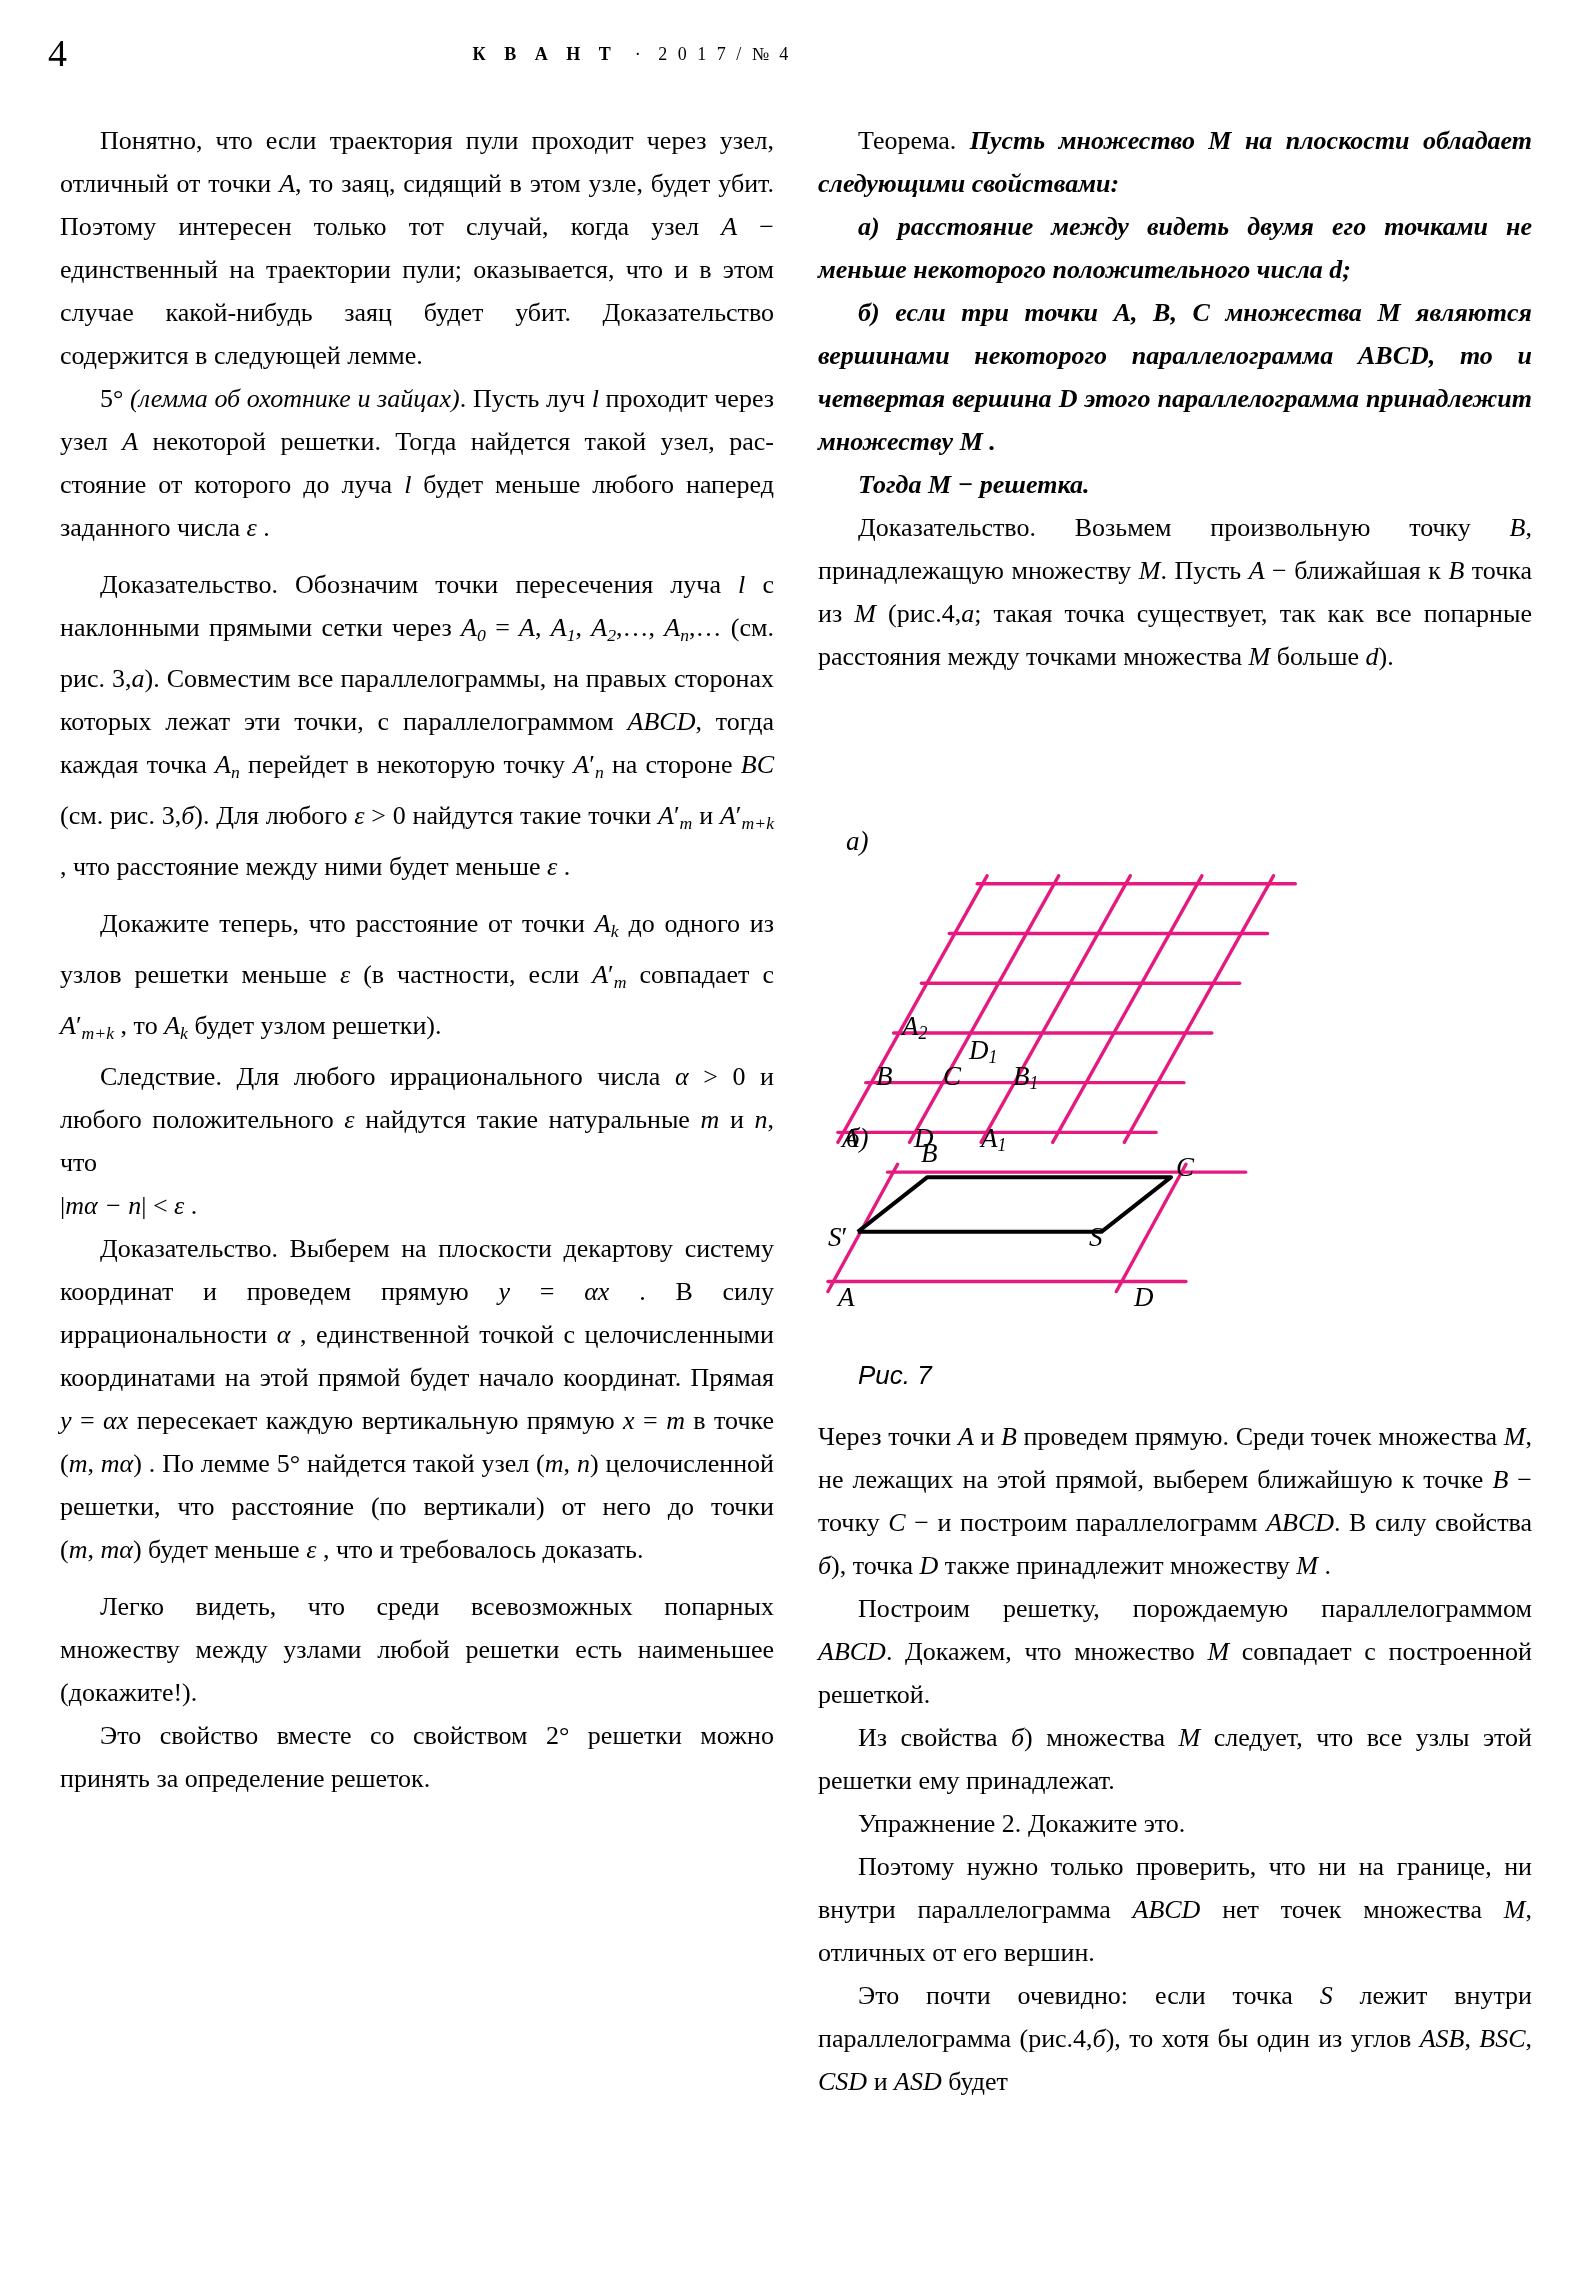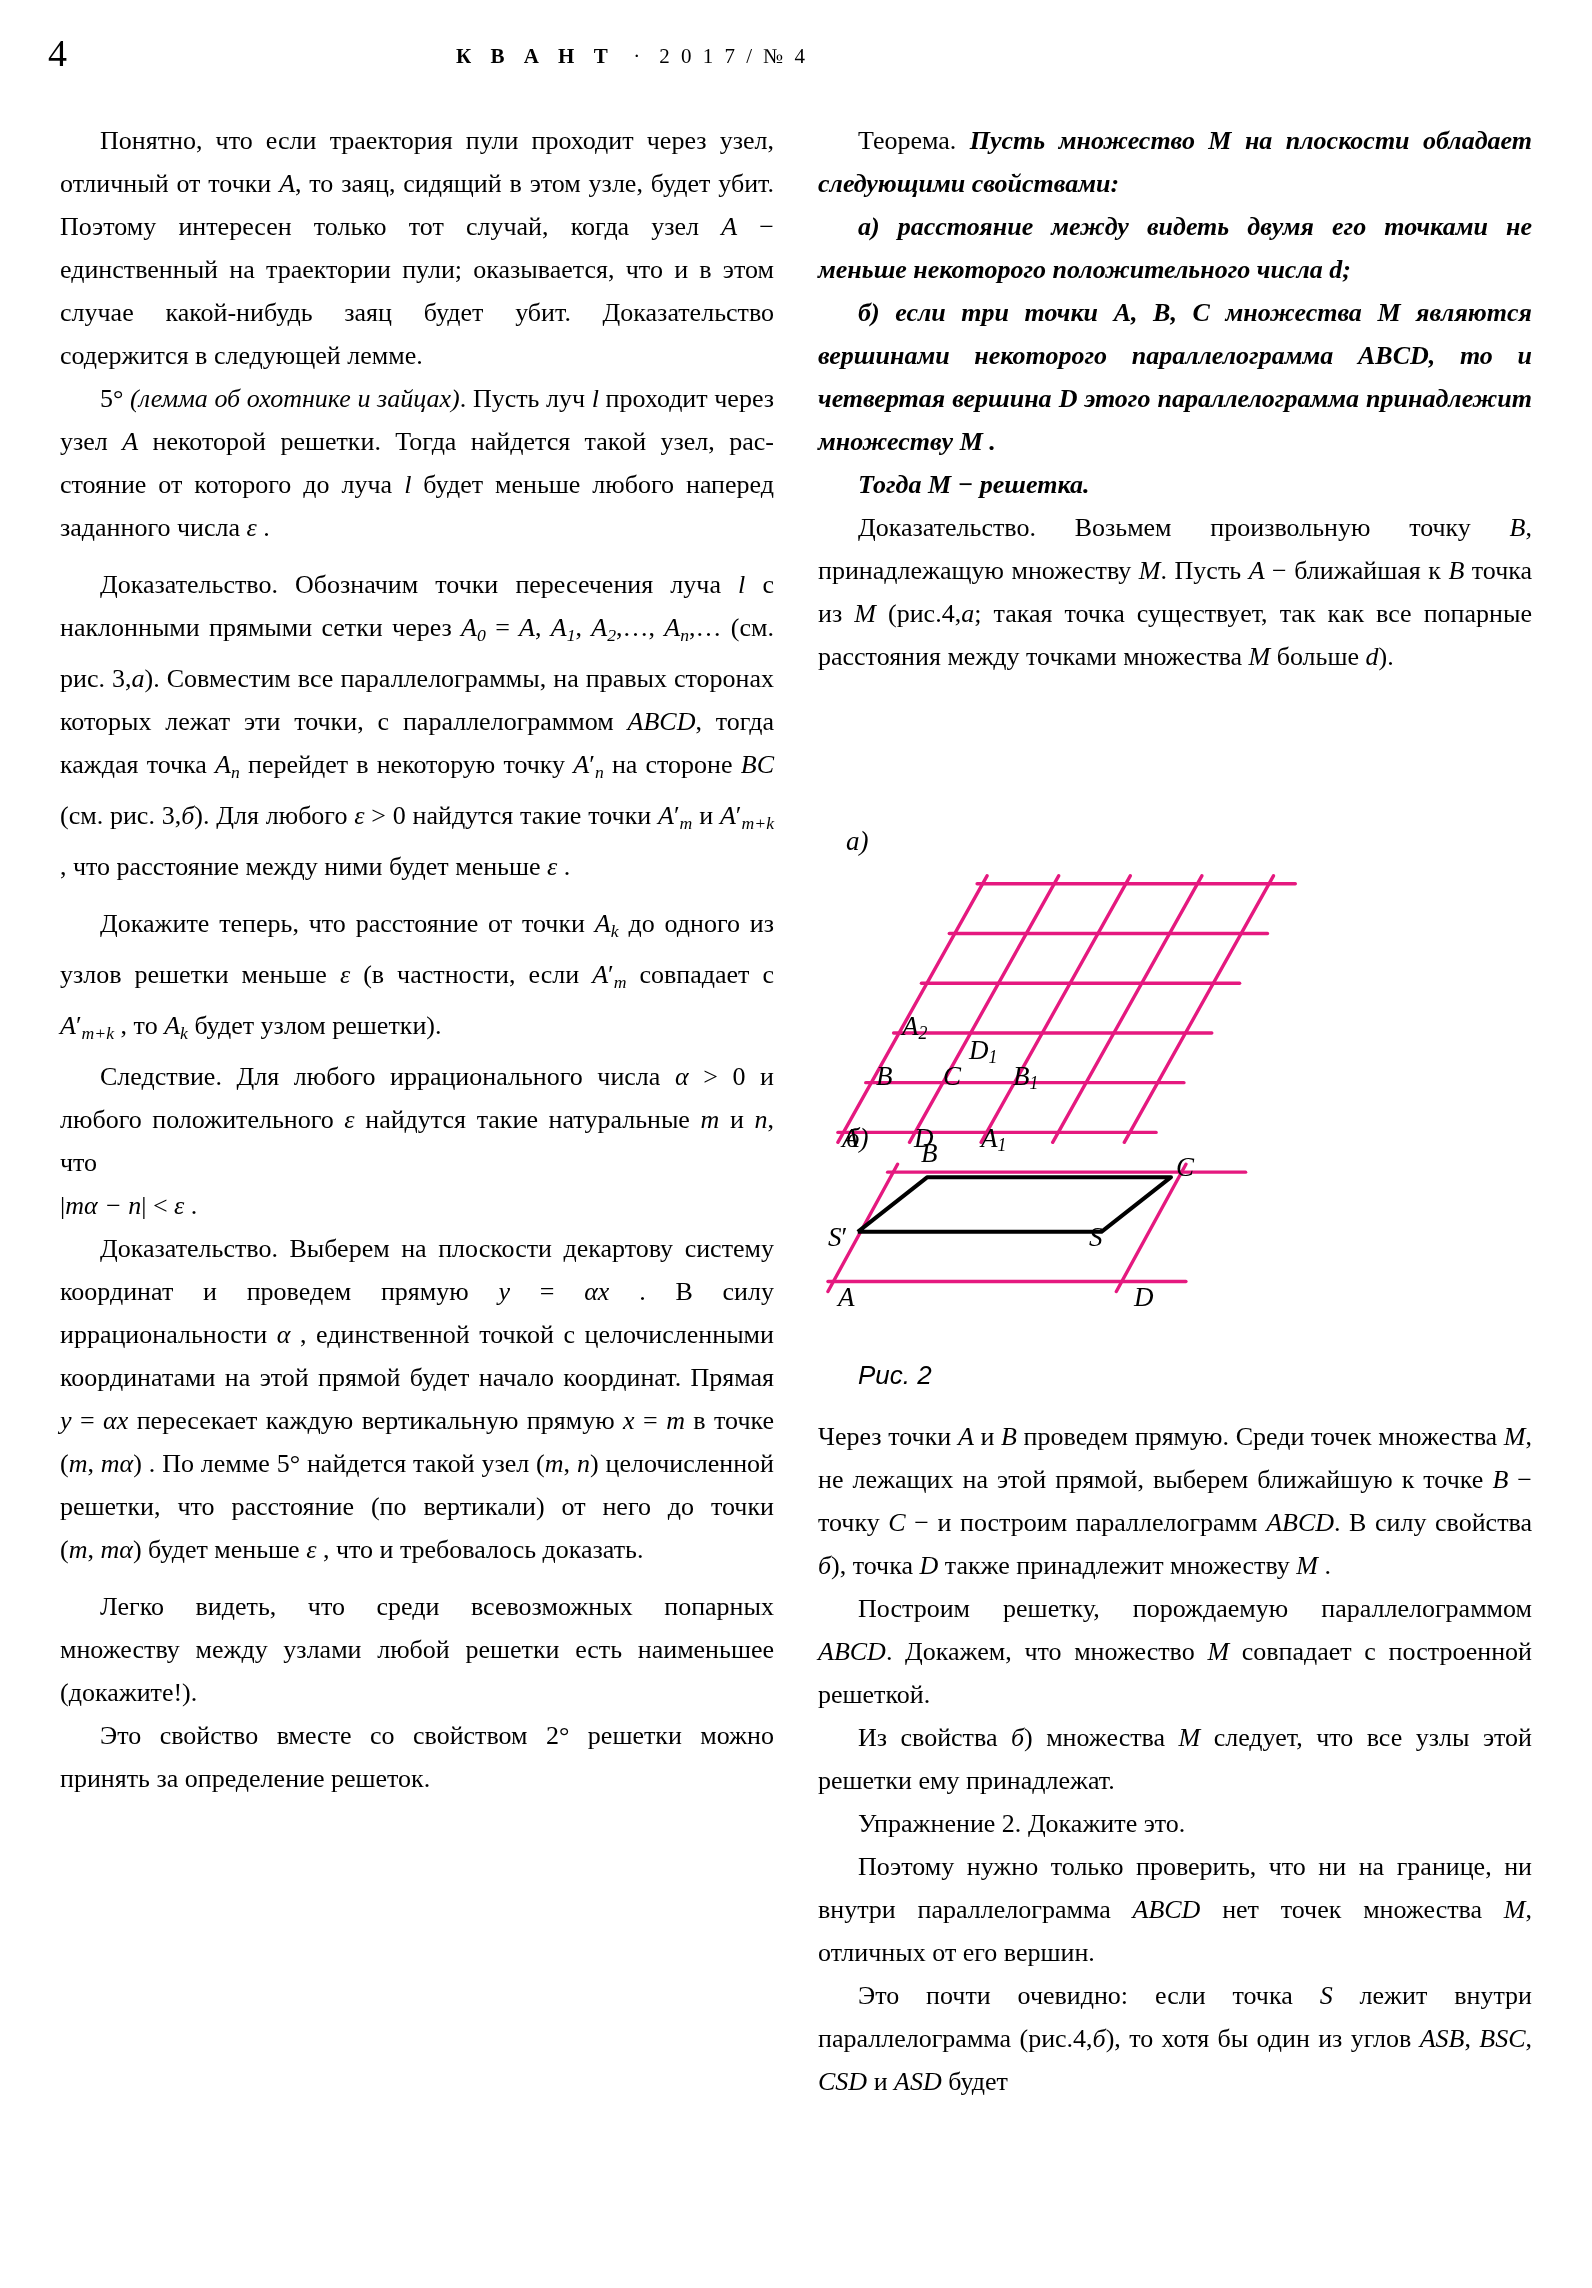--- a/index.html
+++ b/index.html
@@ -34,21 +34,21 @@
     left: 48px; top: 0;
     font-size: 38px;
     font-family: "Liberation Serif", serif;
     line-height: 1;
   }
   .runhead {
     position: absolute;
     left: 0; top: 10px;
     width: 1264px;
     text-align: center;
-    font-size: 21px;
+    font-size: 18px;
     letter-spacing: 0.5px;
   }
   .runhead .jname {
     font-weight: bold;
     letter-spacing: 7px;
   }
   .runhead .sep { letter-spacing: 4px; }
   .runhead .issue { letter-spacing: 3px; }
 
   
@@ -233,21 +233,21 @@
     <div class="ptlabel" style="left:96px;  top:289px;"><span class="m">D</span></div>
     <div class="ptlabel" style="left:163px; top:289px;"><span class="m">A</span><sub>1</sub></div>
 
     <div class="ptlabel" style="left:103px; top:304px;"><span class="m">B</span></div>
     <div class="ptlabel" style="left:358px; top:318px;"><span class="m">C</span></div>
     <div class="ptlabel" style="left:10px;  top:388px;"><span class="m">S</span><span class="prime">′</span></div>
     <div class="ptlabel" style="left:271px; top:388px;"><span class="m">S</span></div>
     <div class="ptlabel" style="left:20px;  top:448px;"><span class="m">A</span></div>
     <div class="ptlabel" style="left:316px; top:448px;"><span class="m">D</span></div>
 
-    <div class="figcap">Рис. 2</div>
+    <div class="figcap">Рис. 7</div>
   </div>
 
   <div class="col col-right" style="top:1415px;">
 
     <p class="noind">
       Через точки <span class="m">A</span> и <span class="m">B</span> проведем прямую. Среди точек множества <span class="m">M</span>, не лежащих на этой пря­мой, выберем ближайшую к точке <span class="m">B</span> − точку <span class="m">C</span> − и построим параллелограмм <span class="m">ABCD</span>. В силу свойства <span class="i">б</span>), точка <span class="m">D</span> также принадлежит мно­жеству <span class="m">M</span> .
     </p>
 
     <p>
       Построим решетку, порождаемую паралле­лограммом <span class="m">ABCD</span>. Докажем, что множество <span class="m">M</span> совпадает с построенной решеткой.

